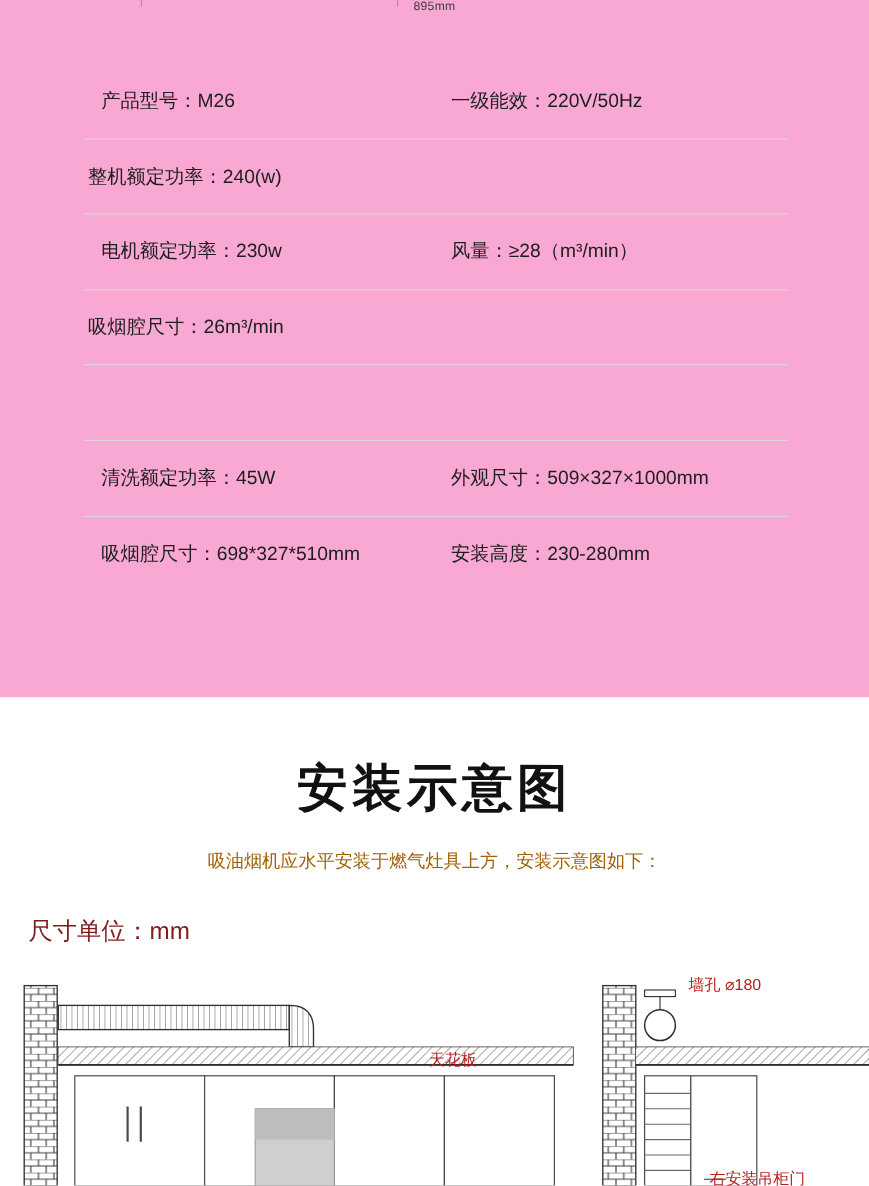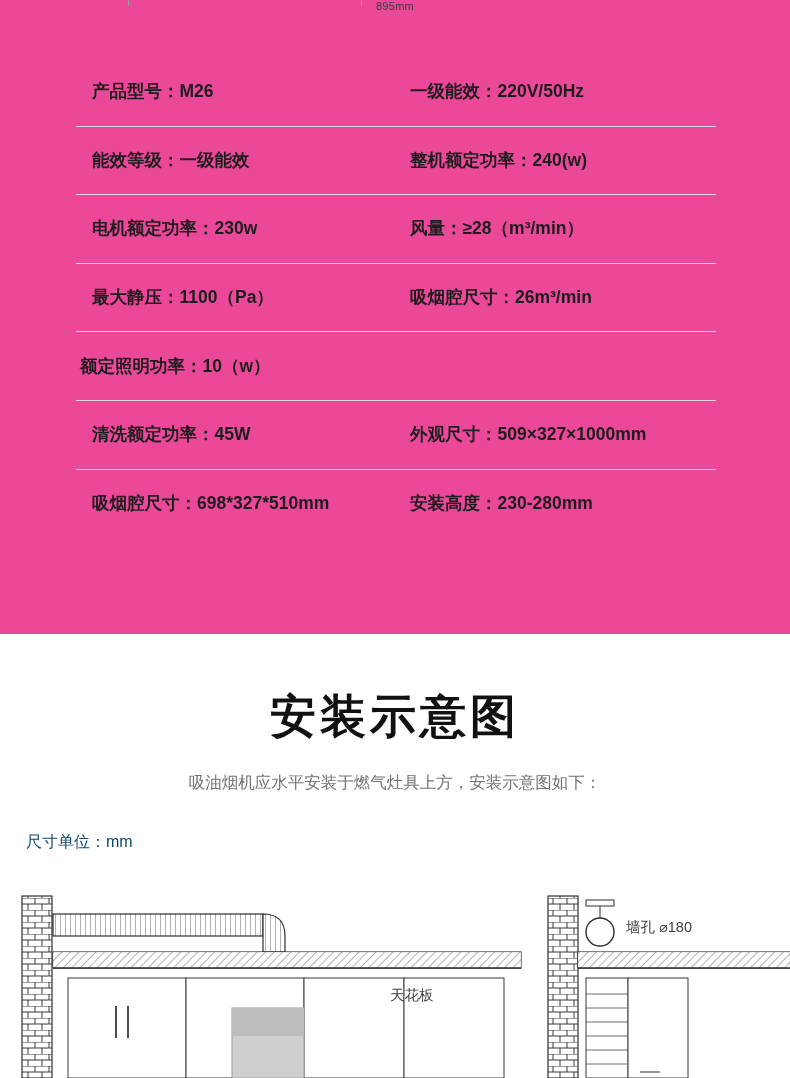--- a/index.html
+++ b/index.html
@@ -8,21 +8,21 @@
     width: 790px; height: 1078px;
     background: #ffffff;
     font-family: "Liberation Sans", "DejaVu Sans", sans-serif;
     overflow: hidden;
   }
   .page { position: relative; width: 790px; height: 1078px; background: #fff; }
 
   
   .spec-panel {
     position: absolute; left: 0; top: 0; width: 790px; height: 634px;
-    background: #ec4899;
+    background: #f9a8d4;
   }
   .dim-strip {
     position: absolute; left: 0; top: 0; width: 790px; height: 24px;
   }
   .dim-label {
     position: absolute; left: 0; top: 0; width: 790px;
     text-align: center; font-size: 11px; color: #3c3c3c;
     letter-spacing: .3px;
   }
   .dim-tick {
@@ -39,60 +39,58 @@
     height: 68.6px;
     align-items: center;
     border-bottom: 1px solid #d8d8d8;
   }
   .spec-row:last-child { border-bottom: none; }
   .spec-cell {
     font-size: 17.5px;
     color: #1d1d1d;
     line-height: 1.2;
     white-space: nowrap;
-    font-weight: bold;
   }
   .spec-cell.left  { width: 330px; padding-left: 16px; }
   .spec-cell.right { flex: 1; padding-left: 4px; }
 
   
   .install {
     position: absolute; left: 0; top: 634px; width: 790px; height: 444px;
     background: #ffffff;
   }
   .install-title {
     position: absolute; left: 0; top: 52px; width: 790px;
     text-align: center;
     font-size: 46px;
     font-weight: bold;
     color: #111;
     letter-spacing: 4px;
     font-family: "DejaVu Sans", "Liberation Sans", sans-serif;
   }
   .install-sub {
     position: absolute; left: 0; top: 138px; width: 790px;
-    text-align: center; font-size: 16.5px; color: #737373;
+    text-align: center; font-size: 16.5px; color: #a16207;
   }
   .install-unit {
     position: absolute; left: 26px; top: 198px;
-    font-size: 16px; color: #0c4a6e;
+    font-size: 22px; color: #7f1d1d;
   }
 
   
   .drawing {
     position: absolute; left: 0; top: 252px; width: 790px; height: 192px;
     overflow: hidden;
   }
   .drawing svg { display: block; }
   .anno {
     position: absolute;
     font-size: 14.5px;
-    color: #404040;
+    color: #b91c1c;
     white-space: nowrap;
-    margin-top: 32px;
   }
   .anno.ceiling { left: 390px; top: 68px; }
   .anno.wallhole { left: 626px; top: 0px; }
   .anno.cabinet { left: 645px; top: 176px; }
 </style>
 </head>
 <body>
 
 <div class="page">
 
@@ -105,36 +103,33 @@
     </div>
 
     <div class="spec-table">
 
       <div class="spec-row">
         <div class="spec-cell left">产品型号：M26</div>
         <div class="spec-cell right">一级能效：220V/50Hz</div>
       </div>
 
       <div class="spec-row">
-        <div class="spec-cell left">能效等级：一级能效</div>
         <div class="spec-cell right">整机额定功率：240(w)</div>
       </div>
 
       <div class="spec-row">
         <div class="spec-cell left">电机额定功率：230w</div>
         <div class="spec-cell right">风量：≥28（m³/min）</div>
       </div>
 
       <div class="spec-row">
-        <div class="spec-cell left">最大静压：1100（Pa）</div>
         <div class="spec-cell right">吸烟腔尺寸：26m³/min</div>
       </div>
 
       <div class="spec-row">
-        <div class="spec-cell right">额定照明功率：10（w）</div>
       </div>
 
       <div class="spec-row">
         <div class="spec-cell left">清洗额定功率：45W</div>
         <div class="spec-cell right">外观尺寸：509×327×1000mm</div>
       </div>
 
 
       <div class="spec-row">
         <div class="spec-cell left">吸烟腔尺寸：698*327*510mm</div>

